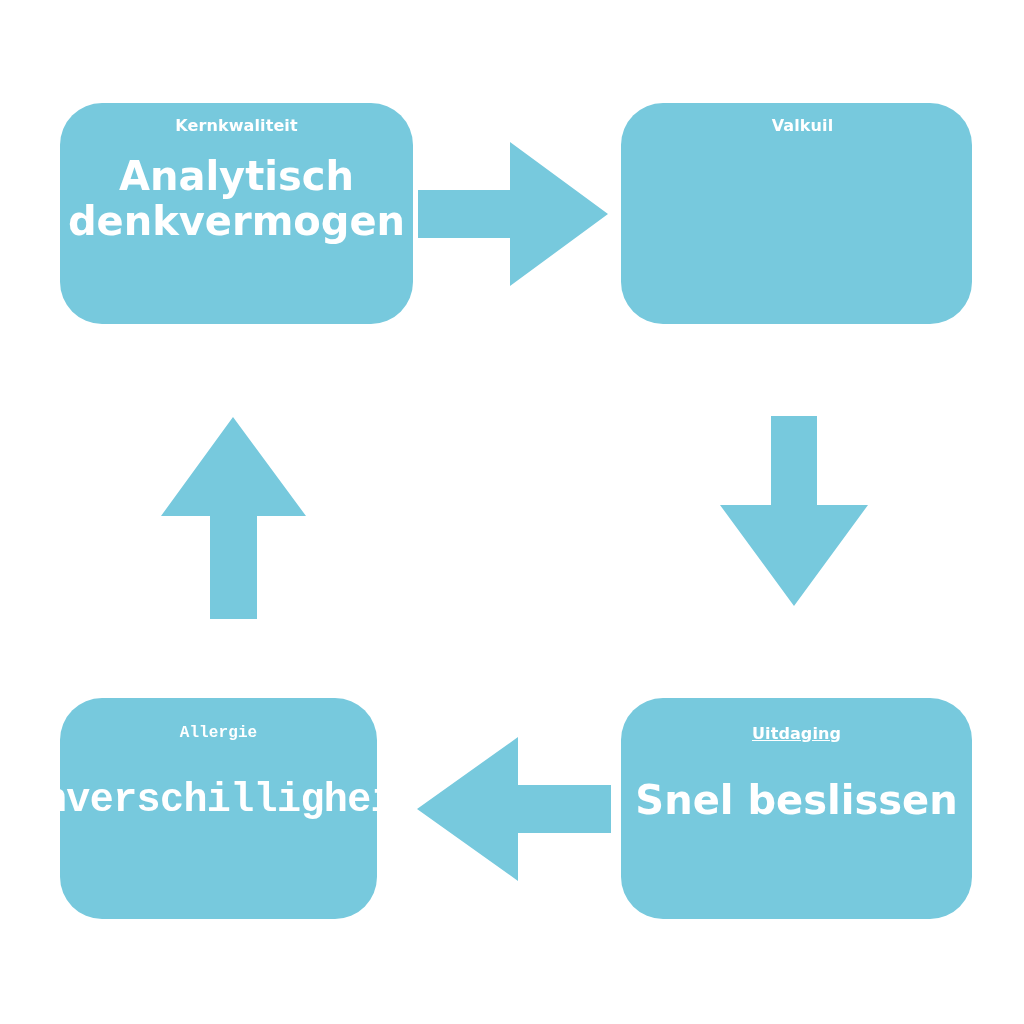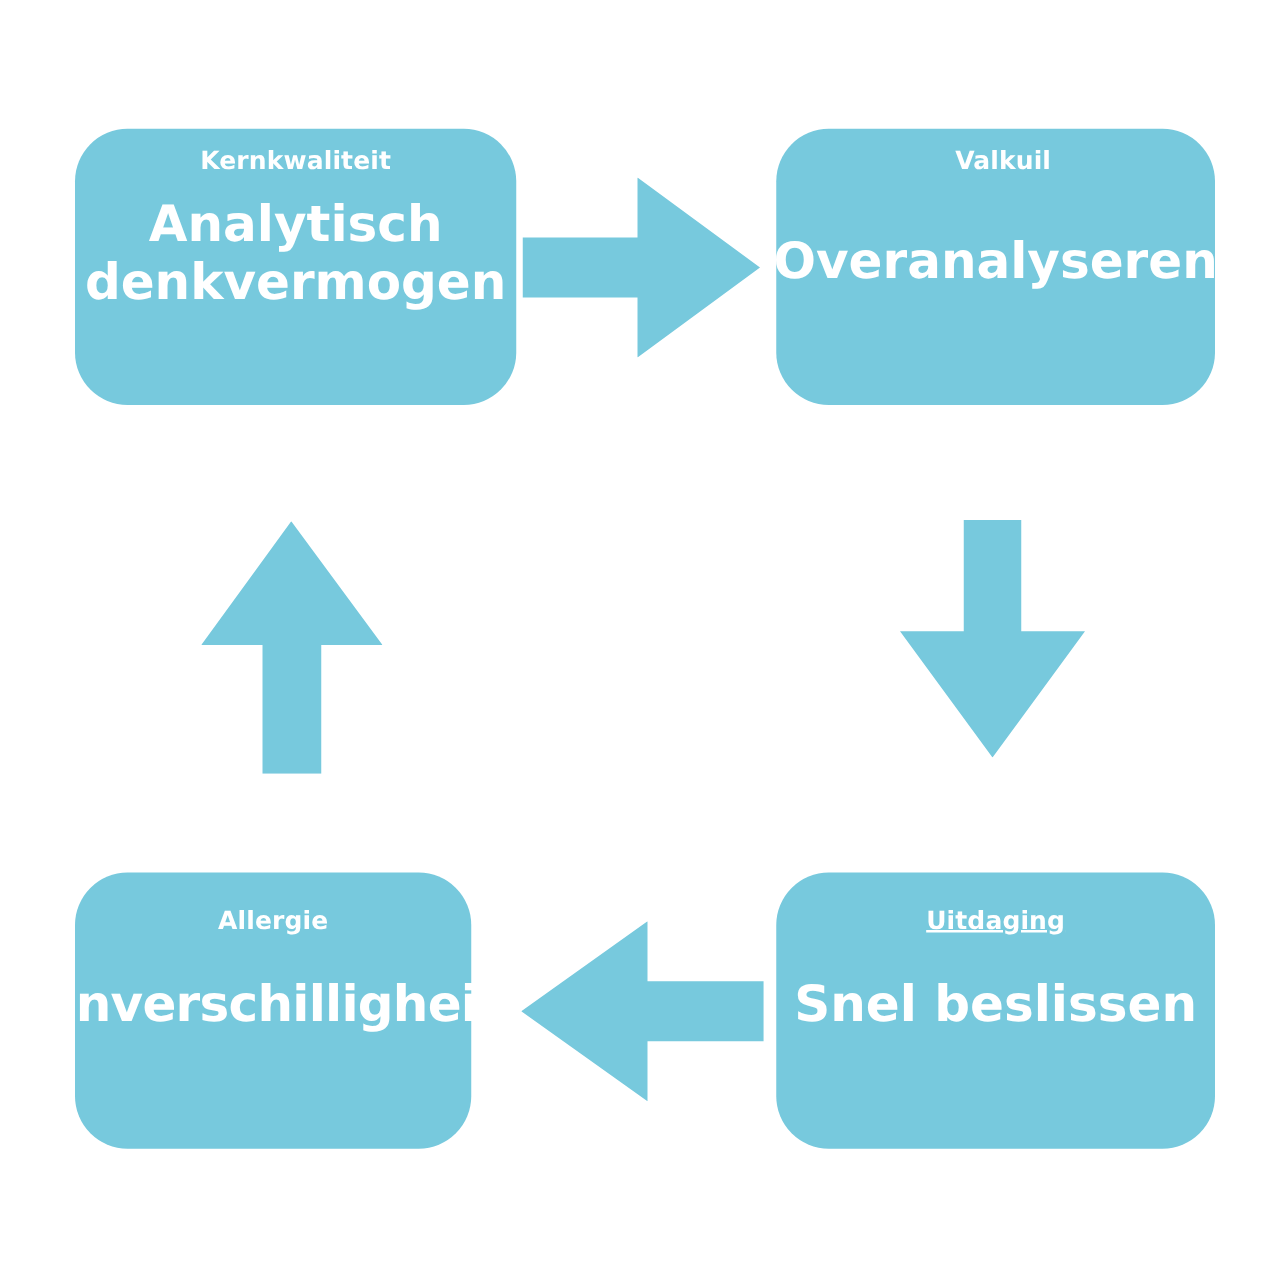--- a/index.html
+++ b/index.html
@@ -25,21 +25,21 @@
   .node {
     position: absolute;
     box-sizing: border-box;
     background: #77c9dd;
     border-radius: 42px;
     display: flex;
     flex-direction: column;
     align-items: center;
   }
   .node-label {
-    font-size: 20px;
+    font-size: 16px;
     font-weight: 700;
     color: #ffffff;
     letter-spacing: 0.1px;
     line-height: 1.1;
     white-space: nowrap;
   }
   .node-title {
     font-size: 40px;
     font-weight: 700;
     color: #ffffff;
@@ -47,21 +47,21 @@
     text-align: center;
     white-space: nowrap;
   }
   .node-title.wrap {
     white-space: normal;
   }
 
   
   #node-kernkwaliteit { left: 60px;  top: 103px; width: 353px; height: 221px; }
   #node-valkuil       { left: 621px; top: 103px; width: 351px; height: 221px; }
-  #node-allergie      { left: 60px;  top: 698px; width: 317px; height: 221px; }
+  #node-allergie      { left: 60px;  top: 698px; width: 317px; height: 221px; font-family: Liberation Mono, monospace; }
   #node-uitdaging     { left: 621px; top: 698px; width: 351px; height: 221px; }
 
   #node-kernkwaliteit .node-label { margin-top: 14px; }
   #node-kernkwaliteit .node-title { margin-top: 19px; }
 
   #node-valkuil .node-label { margin-top: 14px; margin-left: 12px; }
   #node-valkuil .node-title { margin-top: 48px; }
 
   #node-allergie .node-label { margin-top: 27px; }
   #node-allergie .node-title { margin-top: 35px; letter-spacing: -0.6px; }
@@ -85,21 +85,20 @@
 
 <div id="canvas">
 
   <div class="node" id="node-kernkwaliteit">
     <div class="node-label">Kernkwaliteit</div>
     <div class="node-title wrap">Analytisch denkvermogen</div>
   </div>
 
   <div class="node" id="node-valkuil">
     <div class="node-label">Valkuil</div>
-    <div class="node-title">Overanalyseren</div>
   </div>
 
   <div class="node" id="node-uitdaging">
     <div class="node-label">Uitdaging</div>
     <div class="node-title">Snel beslissen</div>
   </div>
 
   <div class="node" id="node-allergie">
     <div class="node-label">Allergie</div>
     <div class="node-title">Onverschilligheid</div>

